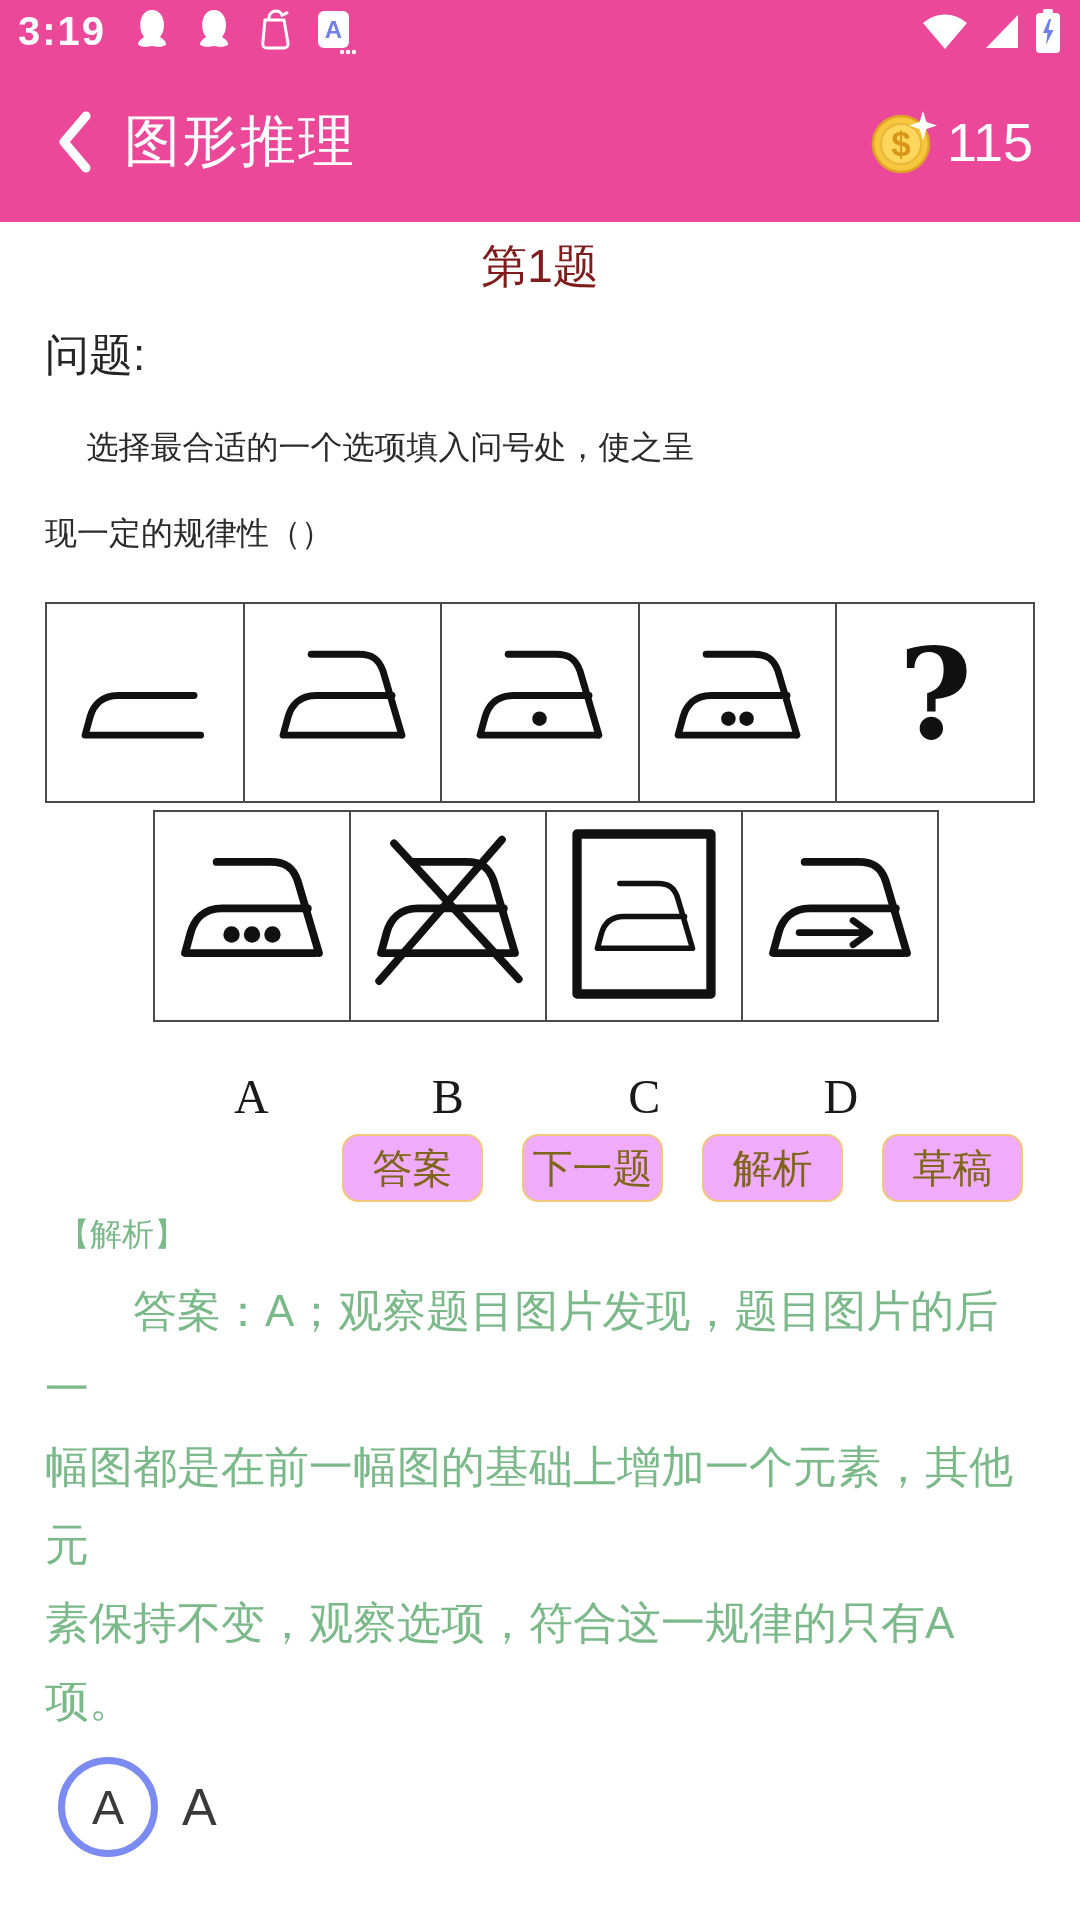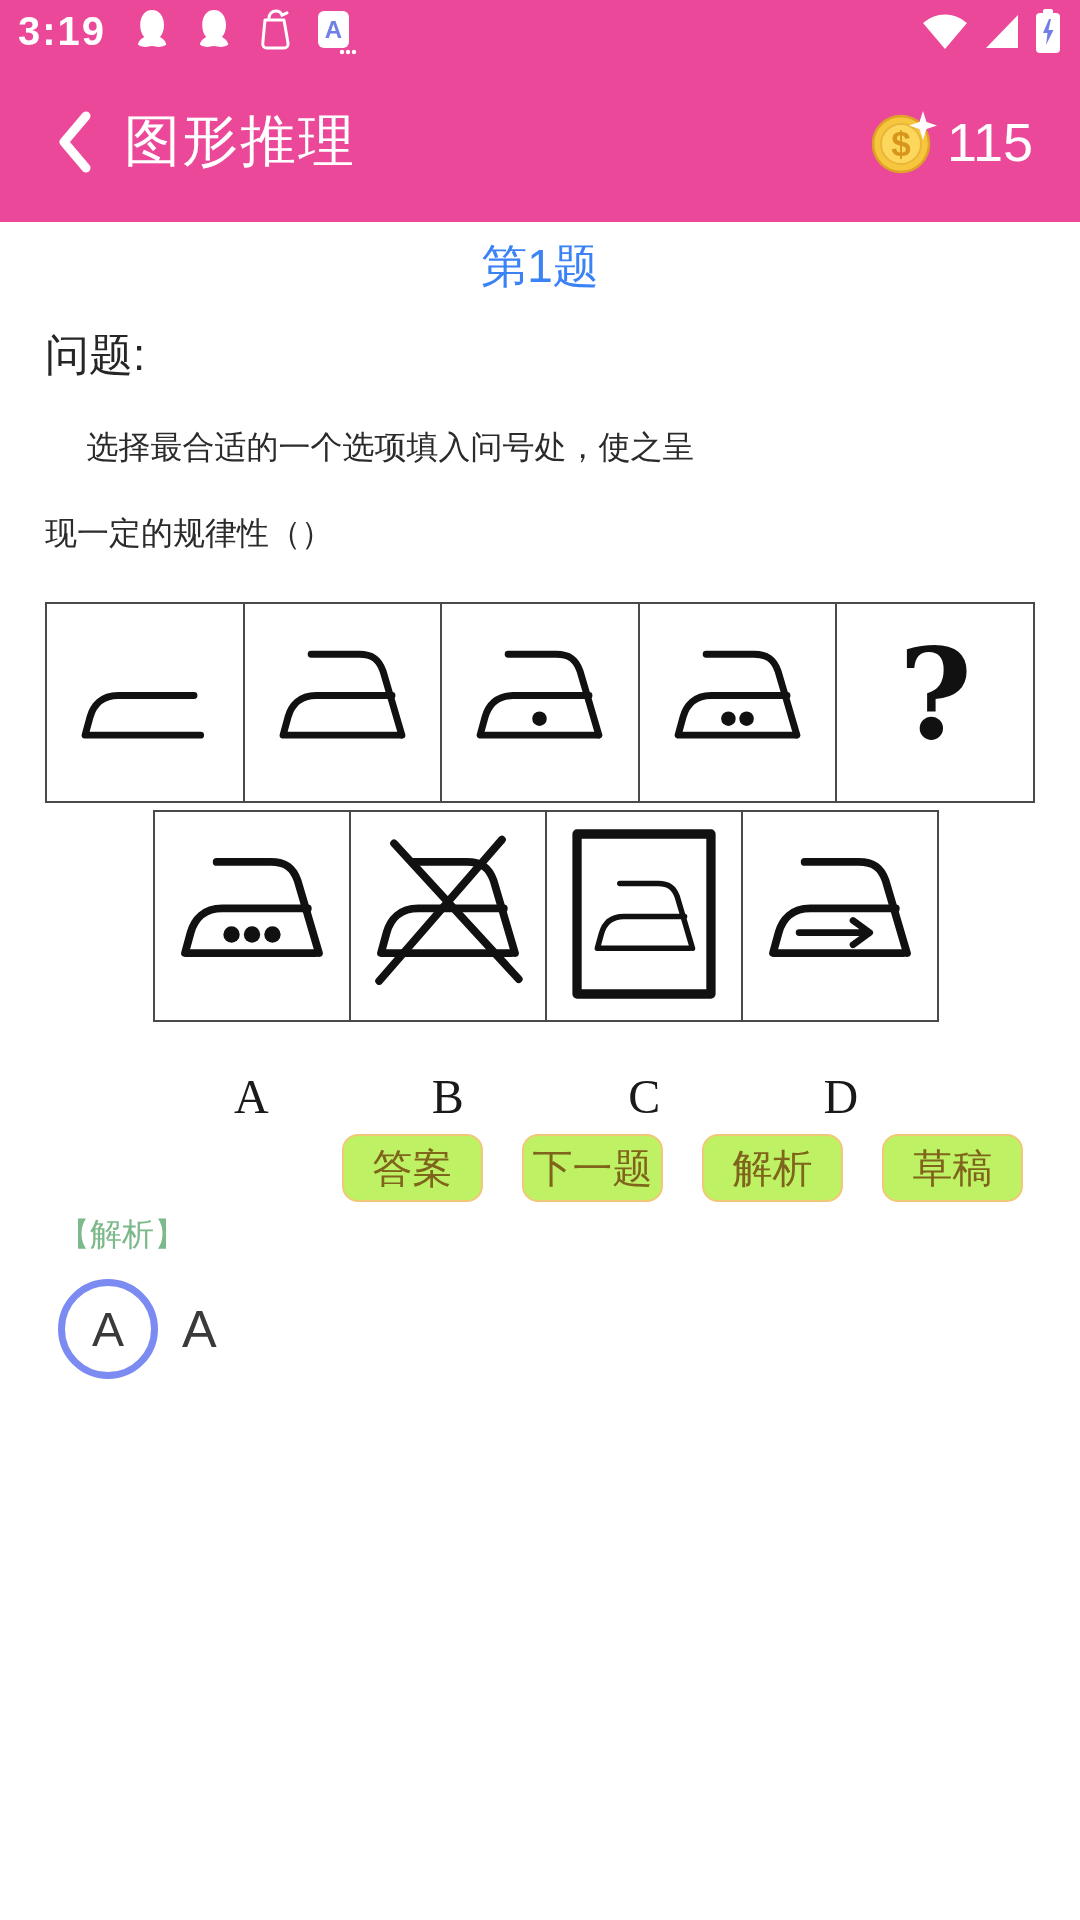--- a/index.html
+++ b/index.html
@@ -15,36 +15,36 @@
   .sb-left{display:flex;align-items:center;gap:22px;}
   .sb-right{margin-left:auto;display:flex;align-items:center;gap:14px;}
   .sb-icon{display:flex;align-items:center;}
   
   .header{height:160px;display:flex;align-items:center;padding:0 47px 0 56px;}
   .back-btn{display:flex;align-items:center;}
   .header-title{color:#fff;font-size:56px;font-weight:500;margin-left:32px;letter-spacing:2px;}
   .coin-group{margin-left:auto;display:flex;align-items:center;}
   .coin-count{color:#fff;font-size:54px;margin-left:10px;}
   
-  .q-number{margin-top:14px;text-align:center;font-size:46px;line-height:60px;color:#3b82f6;font-weight:500;}
+  .q-number{margin-top:14px;text-align:center;font-size:46px;line-height:60px;color:#7f1d1d;font-weight:500;}
   .q-label{margin:30px 0 0 45px;font-size:44px;line-height:58px;color:#262626;font-weight:500;}
   .q-text{margin:20px 45px 0 45px;font-size:32px;line-height:86px;color:#2b2b2b;
           text-indent:1.3em;white-space:pre-line;font-weight:500;}
   
   .grid{display:flex;box-sizing:border-box;border:2px solid #4a4a4a;background:#fff;}
   .grid-cell{flex:1;display:flex;align-items:center;justify-content:center;}
   .grid-cell + .grid-cell{border-left:2px solid #4a4a4a;}
   .row1{margin:26px 0 0 45px;width:990px;height:201px;}
   .row2{margin:7px 0 0 153px;width:786px;height:212px;}
   .opt-labels{margin:44px 0 0 153px;width:786px;display:flex;height:62px;}
   .opt-label{flex:1;text-align:center;font-family:"Liberation Serif","DejaVu Serif",serif;
              font-size:48px;color:#1a1a1a;line-height:62px;}
   
   .btn-row{margin:6px 0 0 342px;display:flex;gap:39px;}
-  .action-btn{box-sizing:border-box;width:141px;height:68px;background:#bef264;border:2px solid #F1C878;
+  .action-btn{box-sizing:border-box;width:141px;height:68px;background:#f0abfc;border:2px solid #F1C878;
     border-radius:16px;font-size:40px;color:#7F651B;display:flex;align-items:center;justify-content:center;
     font-family:inherit;font-weight:500;}
   .hint{margin:10px 0 0 338px;font-size:40px;line-height:48px;color:#000;}
   
   .ana-head{margin:4px 0 0 58px;font-size:32px;line-height:56px;color:#7CB98A;font-weight:500;}
   .ana-body{margin:10px 45px 0 45px;font-size:44px;line-height:78px;color:#7CB98A;
             text-indent:2em;white-space:pre-line;font-weight:500;}
   
   .answers{margin:17px 0 0 58px;}
   .answer-row{display:flex;align-items:center;margin-bottom:64px;}
@@ -207,20 +207,23 @@
     </div>
 
   <div class="btn-row" id="action-buttons">
       <div class="action-btn">答案</div>
       <div class="action-btn">下一题</div>
       <div class="action-btn">解析</div>
       <div class="action-btn">草稿</div>
     </div>
 
   <div class="ana-head">【解析】</div>
+  <div class="ana-body">答案：A；观察题目图片发现，题目图片的后一
+幅图都是在前一幅图的基础上增加一个元素，其他元
+素保持不变，观察选项，符合这一规律的只有A项。</div>
 
   <div class="answers" id="answer-list">
       <div class="answer-row">
         <div class="a-circle">A</div>
         <div class="a-label">A</div>
       </div>
     </div>
 </div>
 
 </body></html>

